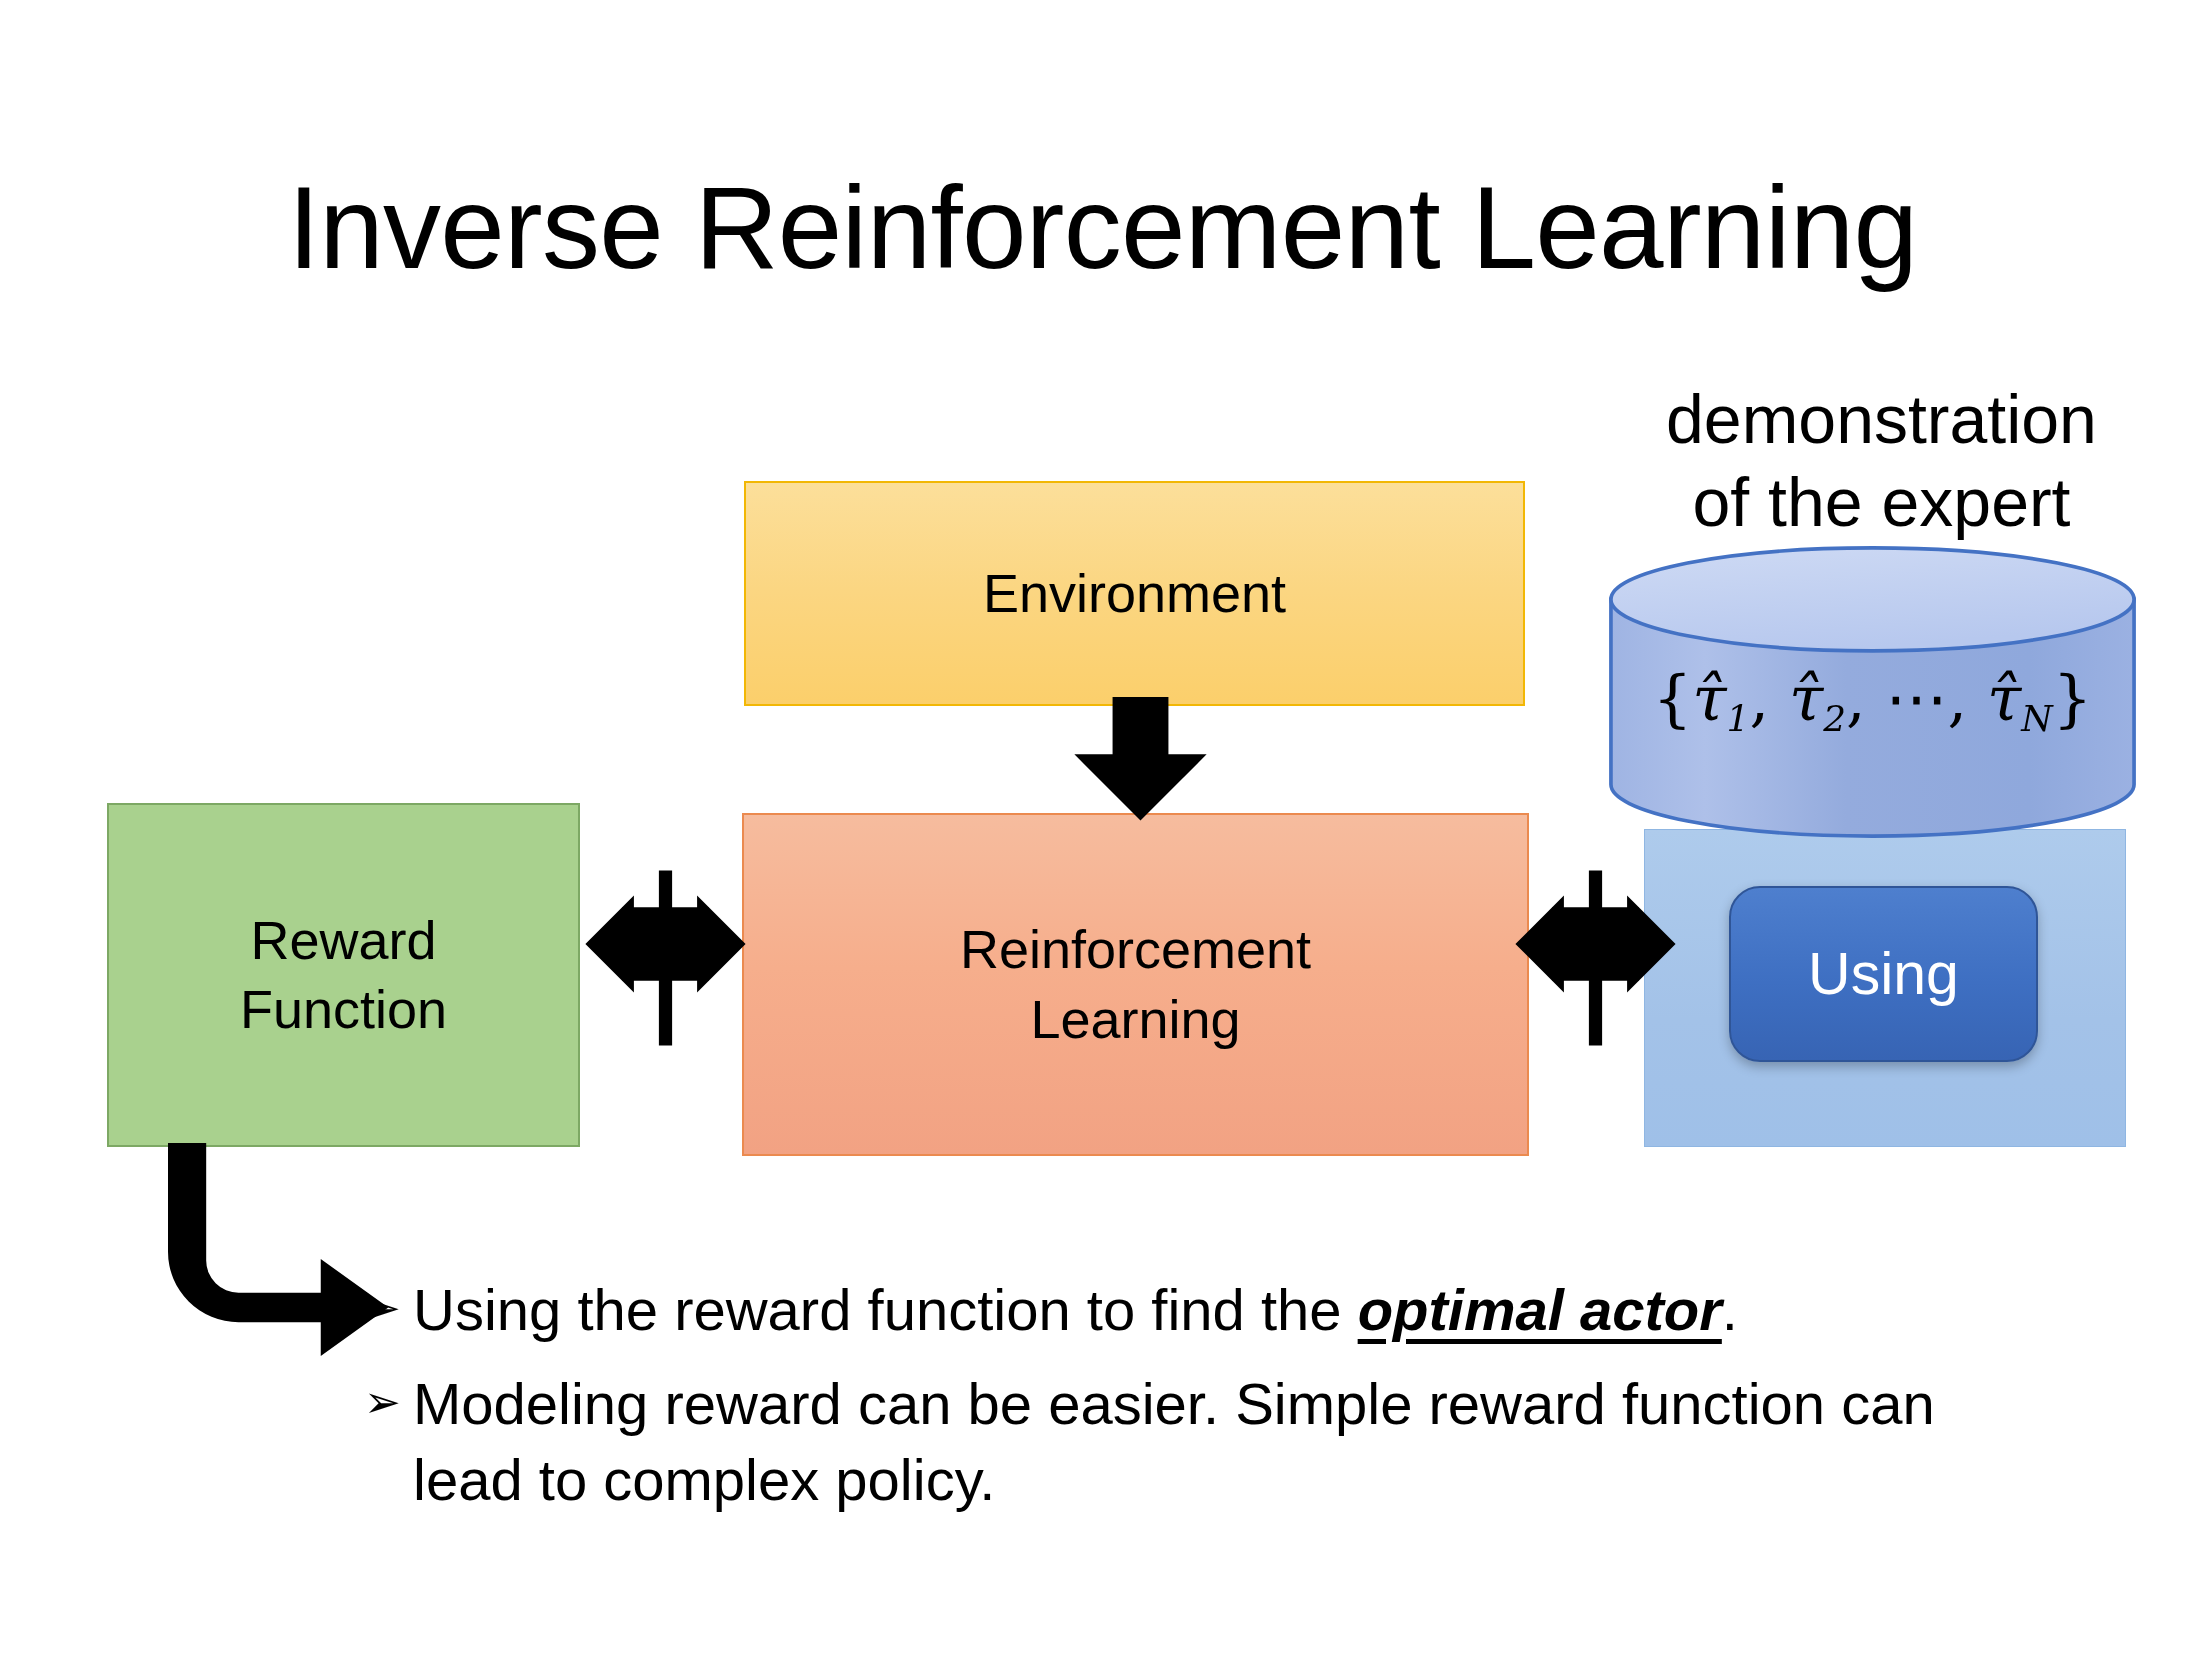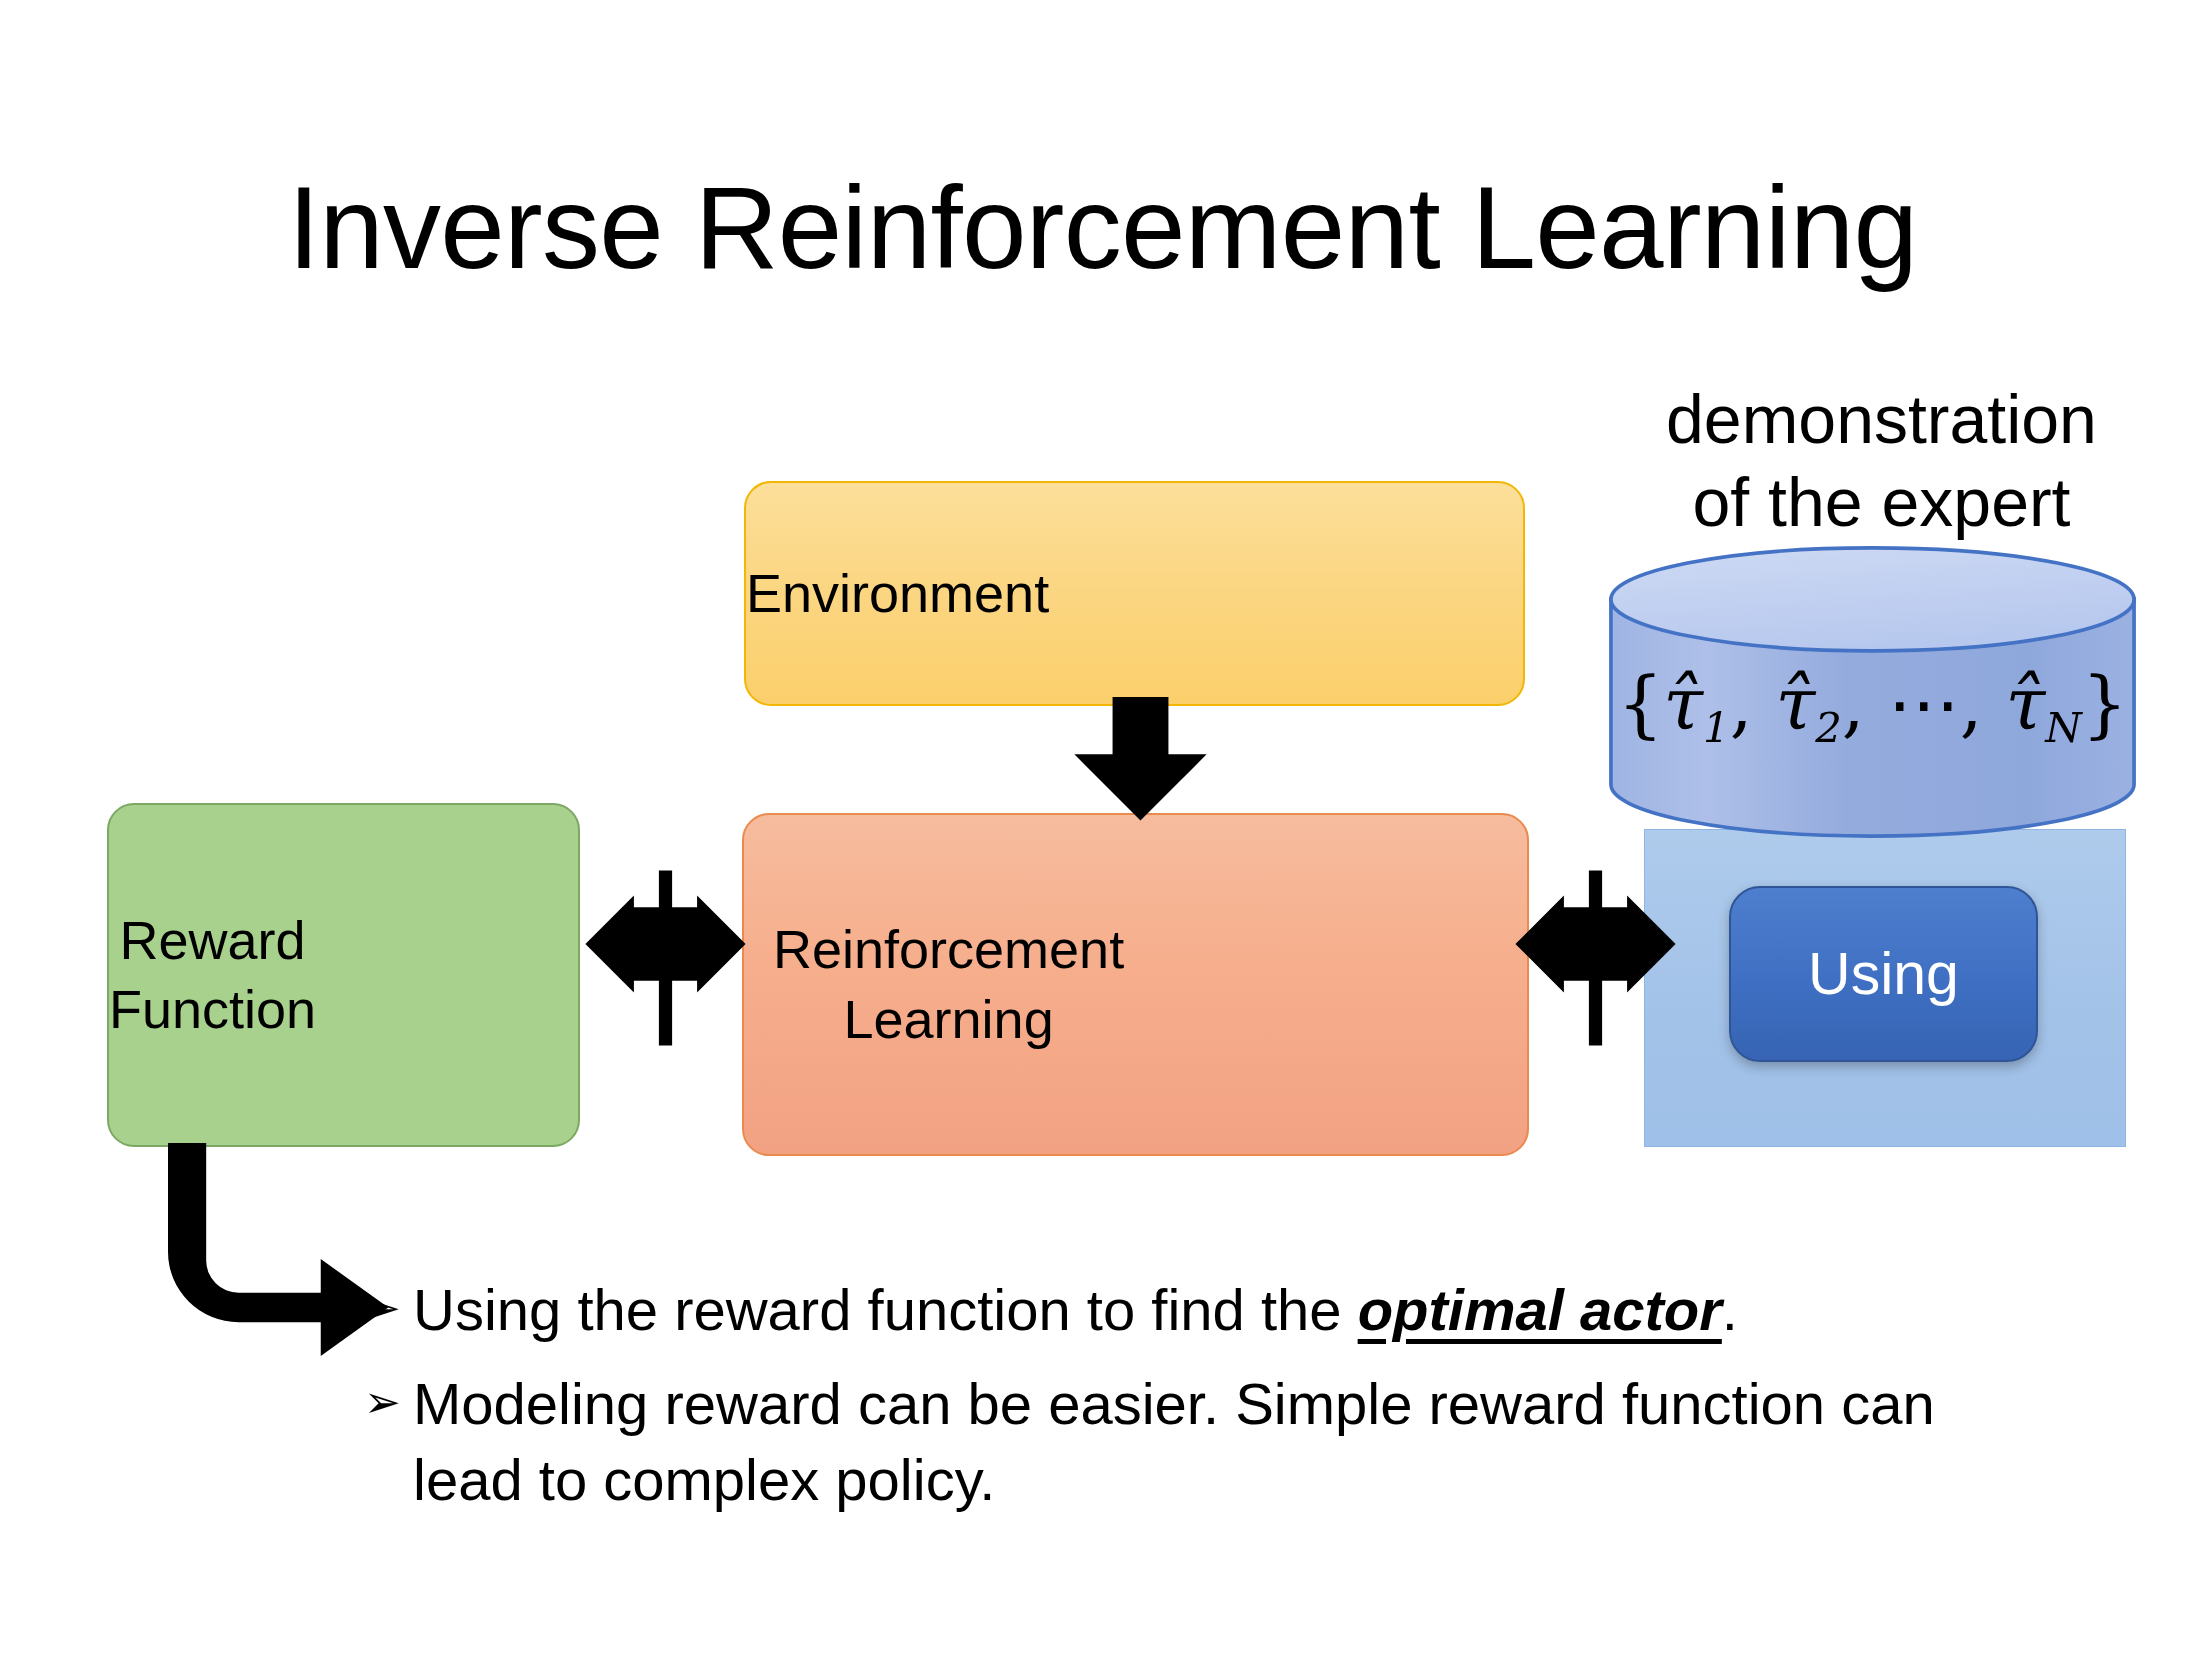--- a/index.html
+++ b/index.html
@@ -31,25 +31,25 @@
     color: #000000;
     white-space: nowrap;
   }
 
   
   .box {
     position: absolute;
     box-sizing: border-box;
     display: flex;
     align-items: center;
+    justify-content: center;
     text-align: center;
     font-size: 54px;
     line-height: 1.28;
     color: #000000;
-    border-radius: 27px;
   }
 
   #box-environment {
     left: 744px;
     top: 481px;
     width: 781px;
     height: 225px;
     background: linear-gradient(180deg, #FCDF9A 0%, #FBD682 48%, #FBCF6B 100%);
     border: 2.2px solid #F2B705;
   }
@@ -106,21 +106,21 @@
   }
   #cylinder svg { display: block; width: 100%; height: 100%; }
 
   #tau-formula {
     position: absolute;
     left: 1608px;
     top: 662px;
     width: 529px;
     text-align: center;
     font-family: "DejaVu Serif", serif;
-    font-size: 72px;
+    font-size: 62px;
     font-style: italic;
     color: #000000;
     white-space: nowrap;
   }
   #tau-formula .nonit { font-style: normal; }
   #tau-formula sub {
     font-size: 0.58em;
     font-style: italic;
     vertical-align: -0.30em;
   }

